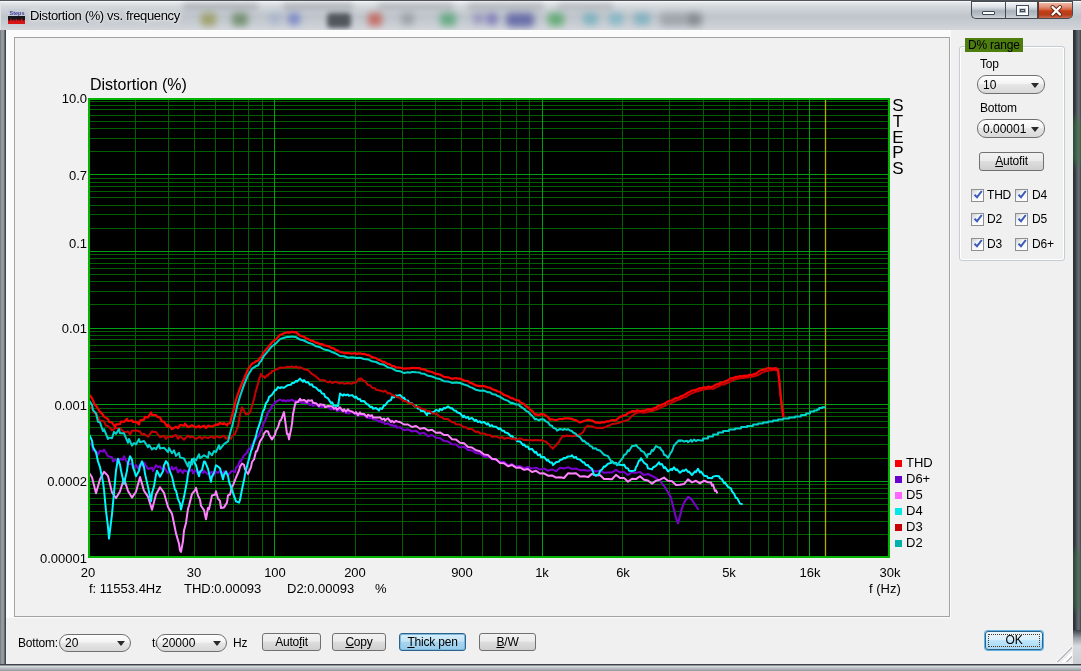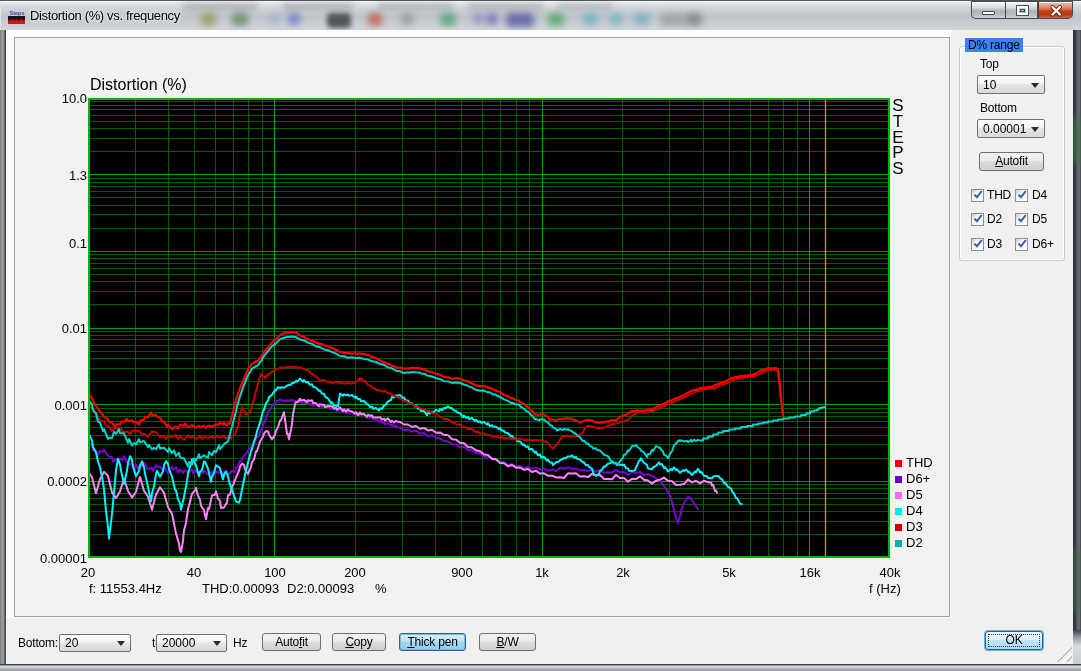--- a/index.html
+++ b/index.html
@@ -35,32 +35,32 @@
 .xl{position:absolute;top:565px;width:60px;text-align:center;font-size:13px}
 .yl{position:absolute;left:22px;width:65px;text-align:right;font-size:13px;line-height:16px}
 .lg{position:absolute;left:895px;height:15px;font-size:13px;white-space:nowrap}
 .lg .sq{display:inline-block;width:7px;height:7px;margin-right:4px;position:relative;top:0px}
 #steps{position:absolute;left:890px;top:98px;width:16px;font-size:17px;line-height:15.8px;text-align:center}
 
 .btn{position:absolute;height:18px;border:1px solid #707070;border-radius:3px;
  background:linear-gradient(#f2f2f2 0%,#ebebeb 45%,#dddddd 50%,#cfcfcf 100%);
  font-size:12px;text-align:center;color:#000;line-height:16px;letter-spacing:-0.2px}
 .btn.blue{background:linear-gradient(#d9eefa 0%,#c3e4f6 45%,#a6d5f0 50%,#96cbea 100%);border-color:#2c628b;box-shadow:inset 0 0 0 1px #7db8dd}
-.combo{position:absolute;border:1px solid #707070;border-radius:2px;
+.combo{position:absolute;border:1px solid #707070;border-radius:9px;
  background:linear-gradient(#fefefe 0%,#f3f3f3 45%,#e6e6e6 50%,#d8d8d8 100%);
  font-size:12px;color:#000}
 .combo .tx{position:absolute;left:5px;top:2px}
 .combo .ar{position:absolute;right:5px;top:50%;margin-top:-2px;width:0;height:0;
  border-left:4px solid transparent;border-right:4px solid transparent;border-top:5px solid #2a2a2a}
 .cb{position:absolute;width:13px;height:13px;border:1px solid #8e8f8f;
  background:linear-gradient(135deg,#cdcfd2 0%,#f5f6f7 40%,#fff 100%)}
 .cb svg{position:absolute;left:0px;top:-2px}
 .cblbl{position:absolute;font-size:12px;white-space:nowrap;letter-spacing:-0.2px}
 .grp{position:absolute;border:1px solid #c5cdd4;border-radius:3px;box-shadow:inset 0 0 0 1px #fff}
-.grplbl{position:absolute;background:#3b82f6;padding:0 3px;font-size:12px;letter-spacing:-0.2px}
+.grplbl{position:absolute;background:#4d7c0f;padding:0 3px;font-size:12px;letter-spacing:-0.2px}
 </style></head>
 <body>
 
 <div id="titlebar">
  <div style="position:absolute;left:183px;top:2px;width:75px;height:7px;background:#8a8f95;filter:blur(3px);opacity:.5"></div>
  <div style="position:absolute;left:283px;top:2px;width:70px;height:7px;background:#8a8f95;filter:blur(3px);opacity:.5"></div>
  <div style="position:absolute;left:378px;top:2px;width:75px;height:7px;background:#8a8f95;filter:blur(3px);opacity:.45"></div>
  <div style="position:absolute;left:468px;top:2px;width:75px;height:7px;background:#8a8f95;filter:blur(3px);opacity:.45"></div>
  <div style="position:absolute;left:558px;top:2px;width:55px;height:7px;background:#8a8f95;filter:blur(3px);opacity:.4"></div>
  <div class="blob" style="left:201px;width:15px;height:13px;background:#8a8a30"></div>
@@ -207,45 +207,45 @@
 <polyline points="0.0,344.3 4.0,347.2 5.0,352.2 8.0,352.9 10.0,356.8 12.0,352.7 15.0,353.6 16.0,351.6 20.0,358.3 24.0,359.2 25.0,363.4 28.0,361.2 30.0,365.6 32.0,360.7 35.0,361.8 36.0,358.3 40.0,366.2 44.0,365.8 45.0,370.3 48.0,367.0 50.0,370.7 52.0,366.4 55.0,368.1 56.0,364.6 60.0,371.0 64.0,369.8 65.0,372.9 68.0,367.2 70.0,369.4 72.0,368.2 75.0,373.0 76.0,369.1 80.0,375.1 84.0,368.9 85.0,371.7 88.0,369.2 90.0,374.4 92.0,371.5 95.0,375.1 96.0,372.2 100.0,374.0 104.0,371.6 105.0,375.4 108.0,372.1 110.0,376.5 112.0,372.9 115.0,375.0 116.0,372.6 120.0,376.4 124.0,373.7 125.0,378.1 128.0,373.6 130.0,375.0 132.0,372.9 135.0,376.3 136.0,373.2 140.0,377.0 144.0,372.8 147.0,374.2 148.0,369.6 150.0,367.9 152.0,362.7 153.0,362.9 156.0,357.6 159.0,354.7 160.0,352.1 162.0,350.6 164.0,346.5 165.0,346.9 168.0,341.2 171.0,337.4 172.0,333.9 174.0,330.3 176.0,324.3 177.0,322.9 180.0,314.4 183.0,310.4 184.0,307.9 186.0,306.4 188.0,303.3 189.0,303.4 192.0,301.5 195.0,303.2 196.0,302.1 198.0,303.4 200.0,302.0 201.0,303.1 204.0,301.7 207.0,303.9 208.0,302.7 210.0,304.1 212.0,303.3 213.0,304.7 216.0,304.6 219.0,305.4 220.0,304.7 222.0,307.2 224.0,305.8 225.0,307.9 228.0,305.8 231.0,309.1 232.0,307.7 234.0,309.4 236.0,307.8 237.0,309.1 240.0,308.9 243.0,311.5 244.0,309.7 246.0,311.4 248.0,311.1 249.0,312.9 252.0,312.0 255.0,313.7 256.0,311.9 258.0,315.1 260.0,313.9 261.0,315.4 264.0,313.4 267.0,316.3 268.0,315.5 270.0,317.9 272.0,316.2 273.0,316.9 276.0,317.1 279.0,319.8 280.0,318.7 282.0,320.4 284.0,319.7 285.0,321.4 288.0,321.7 291.0,323.6 292.0,322.7 294.0,324.5 296.0,324.3 297.0,326.1 300.0,325.3 303.0,327.6 304.0,326.5 306.0,328.6 308.0,327.5 309.0,329.8 312.0,329.1 316.0,332.3 320.0,331.3 324.0,333.5 328.0,332.7 332.0,335.9 336.0,334.7 340.0,338.3 344.0,337.0 348.0,339.8 352.0,340.1 356.0,343.1 360.0,343.5 364.0,346.2 368.0,346.5 372.0,349.6 376.0,348.8 380.0,351.9 384.0,352.4 388.0,355.1 392.0,355.5 396.0,358.8 400.0,358.4 404.0,361.2 408.0,361.6 412.0,364.1 416.0,363.8 420.0,367.3 424.0,366.0 428.0,368.6 432.0,368.1 436.0,370.2 440.0,369.0 444.0,370.6 448.0,369.6 452.0,371.6 456.0,370.4 460.0,372.8 464.0,371.4 468.0,373.2 472.0,369.8 476.0,370.6 480.0,369.2 484.0,371.0 488.0,370.4 492.0,372.3 496.0,372.1 500.0,372.7 504.0,372.1 508.0,373.5 512.0,372.4 516.0,374.8 520.0,374.6 524.0,374.5 528.0,371.8 532.0,374.3 536.0,374.0 540.0,377.0 544.0,374.0 548.0,374.9 552.0,373.9 556.0,377.1 560.0,376.0 564.0,378.0 568.0,380.0 572.0,383.0 576.0,388.0 580.0,394.0 583.0,400.0 584.0,404.0 586.0,412.0 588.0,420.0 590.0,425.3 592.0,418.0 594.0,410.0 596.0,405.0 598.0,401.8 600.0,399.0 602.0,400.0 604.0,402.0 606.0,405.0 608.0,408.0 610.0,411.0" stroke="#7b00cf" stroke-width="2"></polyline>
 <polyline points="0.0,373.2 4.0,379.3 8.0,395.2 12.0,381.2 16.0,373.8 20.0,377.9 24.0,394.5 28.0,400.1 32.0,393.4 36.0,380.8 40.0,392.9 44.0,399.6 48.0,393.7 52.0,378.9 56.0,392.7 60.0,398.6 64.0,411.7 68.0,396.6 72.0,389.2 76.0,394.9 80.0,409.1 84.0,415.7 88.0,435.4 91.0,445.7 92.0,452.5 93.0,453.9 95.0,443.1 96.0,432.4 98.0,424.9 100.0,410.8 101.0,407.8 104.0,395.8 107.0,392.3 108.0,389.8 110.0,397.8 112.0,401.6 113.0,407.8 116.0,412.1 118.0,421.2 120.0,410.0 121.0,411.3 124.0,397.4 127.0,396.7 128.0,393.2 130.0,400.8 132.0,402.9 133.0,410.0 136.0,409.4 139.0,404.6 140.0,397.4 142.0,396.5 144.0,388.4 145.0,387.4 148.0,379.5 151.0,372.5 152.0,368.7 154.0,365.5 156.0,366.9 157.0,371.3 160.0,376.0 163.0,369.1 164.0,364.0 166.0,361.4 168.0,353.3 169.0,353.3 172.0,343.5 175.0,338.8 176.0,335.6 178.0,333.0 180.0,333.4 181.0,336.4 184.0,341.4 187.0,336.8 188.0,332.7 190.0,329.3 192.0,322.6 193.0,322.1 196.0,314.1 199.0,336.0 200.0,336.1 201.0,341.4 203.0,331.5 204.0,325.8 205.0,316.2 207.0,306.5 208.0,304.2 210.0,303.9 212.0,300.7 213.0,302.4 216.0,301.9 219.0,304.1 220.0,302.3 222.0,302.7 224.0,302.3 225.0,304.8 228.0,305.3 231.0,308.0 232.0,306.3 234.0,306.8 236.0,306.7 237.0,309.2 240.0,308.0 243.0,308.3 244.0,308.2 246.0,310.7 248.0,309.7 249.0,311.6 252.0,309.4 255.0,313.1 256.0,311.2 258.0,313.7 260.0,311.2 261.0,312.6 264.0,313.6 267.0,315.3 268.0,314.1 270.0,317.1 272.0,314.2 273.0,316.0 276.0,316.0 279.0,318.9 280.0,316.7 282.0,318.0 284.0,317.2 285.0,319.6 288.0,319.6 291.0,319.5 292.0,319.2 294.0,321.6 296.0,320.6 297.0,322.4 300.0,320.3 303.0,324.0 304.0,322.8 306.0,324.4 308.0,322.8 309.0,323.4 312.0,324.0 316.0,326.5 320.0,326.5 324.0,329.0 328.0,328.0 332.0,330.8 336.0,329.9 340.0,332.4 344.0,331.8 348.0,334.8 352.0,334.4 356.0,337.0 360.0,337.1 364.0,341.2 368.0,341.6 372.0,344.8 376.0,345.3 380.0,348.9 384.0,349.5 388.0,352.3 392.0,353.2 396.0,356.6 400.0,356.9 404.0,360.7 408.0,361.3 412.0,364.9 416.0,365.2 420.0,368.2 424.0,367.0 428.0,369.7 432.0,369.5 436.0,371.8 440.0,371.0 444.0,374.0 448.0,372.8 452.0,375.5 456.0,375.3 460.0,377.7 464.0,377.4 468.0,379.6 472.0,379.3 476.0,380.0 480.0,375.3 484.0,375.5 488.0,375.3 492.0,378.5 496.0,378.3 500.0,379.1 504.0,375.9 508.0,377.5 512.0,377.0 516.0,381.0 520.0,380.9 524.0,381.2 528.0,376.9 532.0,380.0 536.0,379.9 540.0,383.8 544.0,380.8 548.0,381.1 552.0,378.3 556.0,381.7 560.0,382.5 564.0,385.8 568.0,382.6 572.0,381.6 576.0,379.6 580.0,382.7 584.0,383.2 588.0,387.0 592.0,386.8 596.0,386.1 600.0,381.4 604.0,384.4 608.0,382.8 612.0,385.4 616.0,382.7 620.0,384.2 623.0,384.4 624.0,387.6 625.0,386.5 627.0,393.0 628.0,392.4 629.0,394.7" stroke="#ff82ff" stroke-width="2"></polyline>
 <polyline points="0.0,334.0 4.0,342.7 5.0,349.0 8.0,354.4 10.0,363.5 12.0,369.2 15.0,384.0 16.0,391.5 18.0,412.9 20.0,428.8 21.0,440.7 24.0,416.2 27.0,383.8 28.0,372.7 30.0,360.7 32.0,366.6 33.0,372.5 36.0,385.9 39.0,372.6 40.0,365.1 42.0,358.2 44.0,361.7 45.0,368.7 48.0,378.2 51.0,372.8 52.0,368.1 54.0,363.4 56.0,369.2 57.0,375.6 60.0,388.9 63.0,403.3 64.0,395.1 66.0,388.3 68.0,376.3 69.0,372.7 72.0,378.7 75.0,373.3 76.0,367.2 78.0,363.1 80.0,365.9 81.0,371.1 84.0,378.6 87.0,391.7 88.0,392.6 90.0,401.1 92.0,405.4 93.0,411.5 96.0,399.1 99.0,383.3 100.0,375.6 102.0,368.8 104.0,361.3 105.0,361.5 108.0,367.2 111.0,378.2 112.0,373.9 114.0,371.9 116.0,363.5 117.0,363.7 120.0,370.9 123.0,383.9 124.0,378.2 126.0,375.0 128.0,367.3 129.0,367.8 132.0,370.2 135.0,381.4 136.0,376.7 138.0,373.4 140.0,377.8 141.0,383.6 144.0,392.2 148.0,403.3 151.0,404.6 152.0,401.9 154.0,391.3 156.0,382.3 157.0,376.3 160.0,364.5 163.0,353.2 164.0,351.0 166.0,343.7 168.0,338.1 169.0,333.4 172.0,324.7 175.0,313.1 176.0,311.9 178.0,305.1 180.0,302.6 181.0,299.1 184.0,296.8 187.0,292.1 188.0,292.2 190.0,289.1 192.0,290.2 193.0,289.2 196.0,289.8 200.0,287.0 203.0,286.7 204.0,284.9 206.0,284.9 208.0,282.9 209.0,283.6 212.0,280.6 215.0,283.7 216.0,282.1 218.0,284.4 220.0,284.0 222.0,286.9 224.0,286.3 225.0,288.6 228.0,289.6 231.0,292.9 232.0,292.4 234.0,295.5 236.0,295.8 237.0,298.7 240.0,300.4 243.0,305.0 244.0,304.2 246.0,307.7 248.0,307.5 250.0,308.0 252.0,295.6 255.0,297.7 256.0,296.3 258.0,297.3 260.0,296.5 261.0,297.8 264.0,297.1 267.0,299.8 268.0,298.6 270.0,301.2 272.0,301.0 273.0,303.2 276.0,303.0 279.0,306.3 280.0,306.3 282.0,308.9 284.0,308.8 285.0,310.7 288.0,310.0 291.0,312.6 292.0,310.2 294.0,310.9 296.0,307.2 297.0,307.5 300.0,303.3 303.0,302.0 304.0,299.1 306.0,299.4 308.0,297.2 309.0,298.0 312.0,296.9 315.0,300.4 316.0,299.6 318.0,303.0 320.0,302.4 321.0,304.6 324.0,305.3 327.0,308.6 328.0,307.6 330.0,310.6 332.0,310.7 333.0,313.1 336.0,312.9 339.0,317.2 340.0,314.6 342.0,315.4 344.0,314.0 345.0,314.8 348.0,311.9 351.0,313.1 352.0,310.8 354.0,312.2 356.0,309.9 357.0,310.5 360.0,308.4 363.0,310.5 364.0,310.1 366.0,312.4 368.0,312.7 369.0,314.3 372.0,315.2 375.0,319.2 376.0,317.6 378.0,319.9 380.0,318.8 381.0,321.1 384.0,320.0 387.0,323.0 388.0,321.7 390.0,324.1 392.0,323.2 393.0,324.7 396.0,324.0 399.0,326.6 400.0,325.2 402.0,328.1 404.0,327.2 405.0,328.5 408.0,328.7 411.0,331.1 412.0,330.1 414.0,332.7 416.0,332.8 417.0,334.4 420.0,335.3 423.0,338.5 424.0,337.9 426.0,340.5 428.0,340.6 429.0,343.2 432.0,343.4 435.0,347.2 436.0,346.3 438.0,348.8 440.0,348.5 441.0,351.2 444.0,350.9 447.0,354.8 448.0,353.7 450.0,357.2 452.0,356.4 453.0,359.2 456.0,358.9 459.0,362.7 460.0,361.8 462.0,364.5 464.0,364.6 465.0,367.1 468.0,364.2 471.0,363.6 472.0,361.9 474.0,361.5 476.0,359.9 477.0,360.5 480.0,358.4 483.0,358.3 484.0,357.3 486.0,359.7 488.0,358.9 489.0,360.9 492.0,361.6 495.0,364.4 496.0,364.2 498.0,367.2 500.0,366.9 501.0,368.7 504.0,370.9 506.0,376.8 508.0,377.7 511.0,376.1 512.0,373.0 514.0,371.5 516.0,368.4 517.0,368.8 520.0,365.7 523.0,364.9 524.0,363.3 526.0,365.0 528.0,364.8 529.0,366.5 532.0,366.7 535.0,367.3 536.0,366.6 538.0,370.1 540.0,370.5 541.0,372.7 544.0,373.1 547.0,372.4 548.0,368.9 549.0,367.9 551.0,362.5 552.0,362.6 553.0,360.2 556.0,364.7 559.0,366.9 560.0,370.4 562.0,370.9 564.0,371.4 565.0,369.5 568.0,367.9 571.0,364.3 572.0,366.4 574.0,366.1 576.0,370.1 577.0,369.0 580.0,373.4 583.0,370.9 584.0,372.2 586.0,369.4 588.0,372.3 589.0,371.3 592.0,374.8 595.0,372.2 596.0,373.1 598.0,371.4 600.0,374.0 601.0,373.6 604.0,377.0 607.0,373.4 608.0,374.1 610.0,370.8 612.0,374.4 613.0,373.5 616.0,377.7 619.0,378.2 620.0,380.1 622.0,380.0 624.0,380.3 625.0,378.6 628.0,377.9 631.0,378.2 632.0,380.3 634.0,381.2 636.0,385.0 637.0,384.7 640.0,388.9 643.0,390.5 644.0,393.4 646.0,395.6 648.0,400.1 649.0,399.9 652.0,405.6 654.0,406.1" stroke="#00f5ff" stroke-width="2"></polyline>
 <polyline points="0.0,308.2 4.0,310.3 6.0,314.8 8.0,315.2 12.0,322.7 16.0,323.3 18.0,327.6 20.0,327.9 24.0,332.5 28.0,329.6 30.0,330.5 32.0,329.9 36.0,334.3 40.0,333.5 42.0,336.4 44.0,332.8 48.0,332.5 52.0,333.5 54.0,336.8 56.0,335.7 60.0,338.8 64.0,333.3 66.0,334.0 68.0,334.0 72.0,339.2 76.0,337.8 78.0,340.9 80.0,338.6 84.0,339.0 88.0,337.0 90.0,340.8 92.0,338.0 96.0,341.7 100.0,337.4 102.0,339.5 104.0,338.3 108.0,340.8 112.0,338.6 114.0,340.9 116.0,338.9 120.0,340.0 124.0,338.3 126.0,340.3 128.0,338.3 132.0,339.6 136.0,337.6 138.0,340.7 140.0,338.9 143.0,340.8 144.0,337.9 147.0,336.2 148.0,333.1 150.0,328.3 152.0,316.8 154.0,309.3 156.0,312.7 158.0,316.4 160.0,316.1 162.0,314.4 164.0,307.6 166.0,301.3 168.0,292.6 170.0,285.8 171.5,279.7 172.0,279.1 173.0,275.9 175.0,278.8 176.0,278.3 177.0,280.0 179.0,277.1 180.0,277.8 181.0,275.8 183.5,274.8 184.0,273.0 186.0,272.9 188.0,271.1 189.0,271.3 192.0,269.6 196.0,269.8 200.0,268.8 201.0,269.3 204.0,268.5 206.0,269.6 208.0,268.4 211.0,270.4 212.0,269.1 216.0,271.2 220.0,272.1 224.0,275.9 228.0,278.6 232.0,282.3 236.0,282.2 240.0,284.5 242.0,283.2 244.0,285.0 248.0,283.8 252.0,285.5 254.0,284.3 256.0,285.7 260.0,285.0 264.0,285.7 265.0,284.5 268.0,284.8 271.0,280.5 272.0,282.1 273.0,280.3 276.0,283.2 277.0,282.9 280.0,287.1 282.0,287.2 284.0,289.7 287.0,290.2 288.0,291.7 292.0,292.6 296.0,293.7 297.0,292.6 300.0,295.4 302.0,295.1 304.0,297.1 307.0,297.7 308.0,298.9 312.0,299.7 316.0,303.2 318.0,302.9 320.0,305.0 324.0,305.8 328.0,309.1 330.0,308.4 332.0,310.1 336.0,311.2 340.0,313.5 342.0,313.0 344.0,315.5 348.0,315.6 352.0,318.9 354.0,319.1 356.0,321.1 360.0,321.1 364.0,324.2 366.0,324.2 368.0,326.2 372.0,326.5 376.0,329.5 378.0,329.1 380.0,331.1 384.0,331.1 388.0,334.1 390.0,333.5 392.0,335.4 396.0,335.4 400.0,337.4 402.0,336.9 404.0,338.8 408.0,338.4 412.0,340.2 414.0,338.7 416.0,340.7 420.0,339.7 424.0,341.0 426.0,340.4 428.0,341.9 432.0,340.4 436.0,342.1 438.0,341.8 440.0,342.3 442.0,341.9 444.0,342.6 448.0,341.9 452.0,342.4 454.0,342.0 456.0,343.4 458.0,343.5 460.0,345.7 461.0,346.2 463.0,349.3 464.0,349.5 465.0,350.7 467.0,348.2 468.0,347.6 469.0,345.8 471.0,344.1 472.0,341.7 473.0,340.5 475.0,337.7 476.0,338.4 479.0,337.5 480.0,338.0 482.0,337.8 484.0,338.2 486.0,337.7 488.0,338.0 489.0,337.5 492.0,336.5 495.0,334.3 496.0,332.6 497.0,329.9 499.0,328.3 500.0,327.7 501.0,328.0 504.0,328.5 508.0,329.9 512.0,329.8 515.0,330.1 516.0,329.3 518.0,328.9 520.0,327.7 521.0,327.8 524.0,326.1 528.0,325.6 531.0,324.6 532.0,324.7 534.0,323.6 536.0,323.3 538.0,322.3 540.0,321.9 541.0,321.2 544.0,317.8 548.0,315.1 551.0,314.3 552.0,314.1 556.0,314.7 557.0,314.4 560.0,314.0 562.0,312.9 564.0,313.1 568.0,311.9 572.0,310.0 576.0,308.1 577.0,308.0 580.0,306.0 582.0,305.5 584.0,304.4 586.0,304.0 588.0,302.6 592.0,301.4 596.0,299.2 598.0,299.0 600.0,297.3 604.0,295.3 608.0,293.6 610.0,293.5 612.0,292.4 615.0,291.9 616.0,291.4 620.0,291.1 624.0,290.4 626.0,290.7 628.0,289.3 632.0,287.7 633.0,286.6 636.0,286.5 639.0,285.0 640.0,285.0 644.0,282.4 645.0,282.4 648.0,281.0 651.0,280.8 652.0,280.1 656.0,279.9 657.0,279.2 660.0,279.5 663.0,278.6 664.0,278.9 668.0,277.8 672.0,276.1 674.0,274.5 676.0,274.2 678.0,272.8 680.0,273.1 682.0,272.0 684.0,272.3 686.0,271.6 688.0,272.3 690.0,272.1 691.5,285.3 692.0,290.8 692.5,297.3 693.5,305.8 694.5,313.3 695.0,317.8" stroke="#c80000" stroke-width="2"></polyline>
 <polyline points="0.0,294.9 4.0,300.2 7.0,307.4 8.0,307.5 12.0,314.0 14.0,315.5 16.0,318.6 20.0,321.2 21.0,323.9 24.0,324.5 27.0,328.9 28.0,326.3 32.0,326.1 33.0,323.5 36.0,323.9 39.0,320.8 40.0,323.2 44.0,322.2 45.0,324.1 48.0,323.6 51.0,326.4 52.0,322.6 56.0,321.6 57.0,318.8 60.0,319.5 63.0,314.5 64.0,316.8 68.0,317.2 69.0,318.6 72.0,319.5 74.0,323.5 76.0,323.7 79.0,328.5 80.0,326.6 84.0,331.2 88.0,328.6 90.0,330.2 92.0,327.0 96.0,327.7 97.0,325.7 100.0,329.2 104.0,327.2 108.0,329.5 111.0,327.7 112.0,329.5 116.0,327.7 118.0,330.0 120.0,327.6 124.0,328.7 128.0,326.4 130.0,326.9 132.0,324.9 135.0,326.2 136.0,325.0 139.0,327.5 140.0,325.5 142.0,325.3 144.0,317.5 145.0,314.3 148.0,301.6 152.0,290.2 156.0,280.7 160.0,271.4 164.0,265.7 167.0,264.1 168.0,263.2 170.0,262.9 172.0,259.8 173.0,259.5 176.0,253.7 180.0,249.5 184.0,244.3 188.0,241.2 192.0,237.1 196.0,235.3 200.0,234.2 201.0,234.7 204.0,233.8 207.0,234.4 208.0,234.2 212.0,237.7 216.0,238.7 218.0,240.4 220.0,240.8 223.0,242.8 224.0,242.5 228.0,244.9 229.0,244.5 232.0,246.3 234.0,246.0 236.0,247.3 240.0,248.0 244.0,250.3 245.0,249.9 248.0,252.1 250.0,252.6 252.0,254.1 255.0,254.4 256.0,255.1 260.0,255.1 264.0,255.7 267.0,255.0 268.0,255.9 272.0,255.3 274.0,256.1 276.0,255.8 279.0,257.1 280.0,256.8 284.0,259.1 288.0,260.0 290.0,261.6 292.0,262.1 295.0,264.2 296.0,263.7 300.0,266.1 301.0,266.0 304.0,268.2 306.0,268.2 308.0,269.5 312.0,269.6 316.0,270.7 320.0,270.3 322.0,270.4 324.0,269.8 328.0,270.1 332.0,270.2 333.0,271.2 336.0,271.3 340.0,273.2 344.0,274.0 348.0,275.9 352.0,276.5 356.0,278.9 360.0,279.3 364.0,280.8 368.0,280.0 370.0,280.7 372.0,280.5 376.0,282.5 380.0,283.2 382.0,284.9 384.0,285.2 388.0,287.5 389.0,287.6 392.0,288.1 396.0,288.0 400.0,289.6 402.0,289.6 404.0,291.2 408.0,292.4 409.0,293.2 412.0,294.0 416.0,296.9 420.0,298.3 423.0,300.2 424.0,299.9 428.0,302.1 431.0,302.6 432.0,304.3 436.0,306.1 438.0,308.2 440.0,309.3 443.0,312.4 444.0,312.6 447.0,316.6 448.0,316.4 451.0,317.2 452.0,316.3 454.0,316.2 456.0,316.3 458.0,317.9 460.0,319.0 462.0,321.8 464.0,321.2 468.0,322.2 472.0,320.8 474.0,321.3 476.0,320.4 480.0,320.4 484.0,320.8 486.0,322.0 488.0,322.2 492.0,324.6 496.0,323.0 500.0,321.8 504.0,322.5 508.0,324.7 509.0,324.4 512.0,325.0 514.0,324.1 516.0,324.4 519.0,323.2 520.0,323.7 524.0,322.1 528.0,322.3 532.0,318.7 533.0,318.7 536.0,317.2 538.0,317.0 540.0,314.9 543.0,314.1 544.0,313.1 548.0,313.3 549.0,312.2 552.0,313.0 555.0,312.5 556.0,312.9 560.0,311.2 564.0,311.5 566.0,310.1 568.0,309.7 570.0,307.7 572.0,307.6 575.0,306.0 576.0,305.9 580.0,303.3 584.0,302.3 588.0,299.9 590.0,300.1 592.0,298.6 596.0,297.2 600.0,294.5 602.0,293.8 604.0,292.5 608.0,291.9 612.0,290.0 613.0,290.6 616.0,289.2 618.0,289.9 620.0,288.7 624.0,289.1 628.0,286.5 631.0,285.9 632.0,284.8 636.0,284.2 637.0,283.2 640.0,282.2 643.0,280.2 644.0,280.6 648.0,278.8 649.0,279.3 652.0,278.0 655.0,278.4 656.0,277.7 660.0,277.8 661.0,276.8 664.0,276.9 666.0,276.1 668.0,275.7 672.0,272.5 676.0,271.7 680.0,270.1 684.0,270.7 688.0,270.1 690.0,271.6 691.5,284.0 692.0,290.0 692.5,296.0 693.5,305.0 694.5,312.0 695.5,318.5" stroke="#fa0000" stroke-width="2.2"></polyline>
 <polyline points="0.0,300.8 4.0,306.9 5.0,312.1 8.0,315.4 10.0,323.8 12.0,324.4 15.0,333.3 16.0,331.2 20.0,341.0 21.0,339.6 24.0,340.3 26.0,333.9 28.0,335.9 31.0,331.0 32.0,335.2 36.0,335.3 40.0,344.8 41.0,341.0 44.0,347.6 46.0,345.0 48.0,346.4 51.0,341.0 52.0,344.2 56.0,343.0 60.0,349.1 61.0,346.8 64.0,351.5 66.0,349.9 68.0,351.1 71.0,346.4 72.0,350.5 76.0,349.7 80.0,354.1 81.0,350.0 84.0,355.2 86.0,352.3 88.0,357.9 91.0,354.8 92.0,359.4 96.0,360.5 100.0,368.5 101.0,364.0 104.0,366.5 106.0,360.4 108.0,362.6 111.0,356.2 112.0,360.2 116.0,357.3 120.0,359.7 121.0,353.9 124.0,357.3 126.0,353.0 128.0,354.1 131.0,347.2 132.0,351.2 136.0,346.1 140.0,343.4 143.0,331.8 144.0,328.8 146.0,320.5 148.0,313.4 149.0,308.6 152.0,298.4 156.0,286.8 160.0,277.2 164.0,270.7 167.0,268.8 168.0,267.9 170.0,267.5 172.0,264.0 173.0,263.3 176.0,257.8 180.0,253.2 184.0,248.2 188.0,245.4 192.0,241.1 196.0,239.8 200.0,238.7 201.0,239.0 204.0,238.5 207.0,239.1 208.0,239.1 212.0,241.6 216.0,242.5 220.0,244.7 224.0,245.9 228.0,248.3 232.0,249.2 236.0,251.5 240.0,252.2 244.0,254.0 248.0,255.6 252.0,258.0 256.0,258.2 260.0,259.8 264.0,259.3 268.0,260.0 272.0,259.8 276.0,261.0 280.0,261.4 284.0,263.3 288.0,264.0 292.0,266.0 296.0,266.8 300.0,269.4 304.0,270.4 308.0,272.7 312.0,273.2 316.0,275.1 320.0,274.3 322.0,274.7 324.0,273.9 328.0,274.3 332.0,274.6 333.0,275.6 336.0,275.7 340.0,277.8 344.0,278.5 348.0,280.2 352.0,281.1 356.0,283.2 360.0,283.4 364.0,284.9 368.0,284.4 370.0,284.8 372.0,285.0 376.0,286.5 380.0,287.7 382.0,289.1 384.0,289.6 388.0,291.9 389.0,292.0 392.0,292.7 396.0,292.6 400.0,294.3 402.0,294.3 404.0,295.9 408.0,296.7 409.0,297.7 412.0,298.8 416.0,301.4 420.0,302.9 423.0,305.1 424.0,304.7 428.0,306.5 431.0,306.6 432.0,308.2 436.0,310.8 438.0,312.9 440.0,313.6 443.0,316.9 444.0,317.5 447.0,321.4 448.0,320.8 451.0,322.5 452.0,321.6 454.0,321.2 456.0,321.5 458.0,323.4 460.0,324.4 462.0,327.3 464.0,327.7 465.0,329.6 468.0,330.9 469.0,332.6 472.0,331.0 475.0,331.9 476.0,331.0 479.0,331.7 480.0,331.0 482.0,332.5 484.0,333.0 485.0,334.4 488.0,336.0 489.0,337.5 492.0,339.2 495.0,343.3 496.0,342.6 499.0,345.8 500.0,345.3 502.0,348.0 504.0,348.6 505.0,350.4 508.0,350.3 509.0,351.8 512.0,352.4 516.0,356.7 520.0,358.1 523.0,363.3 524.0,363.2 526.0,365.6 528.0,365.4 529.0,367.3 532.0,363.4 535.0,359.5 536.0,357.0 538.0,356.1 540.0,352.2 541.0,353.1 544.0,348.1 547.0,347.8 548.0,346.9 550.0,349.5 552.0,350.7 553.0,352.7 556.0,354.2 559.0,359.1 560.0,356.1 562.0,356.1 564.0,351.9 565.0,353.1 568.0,348.0 571.0,349.7 572.0,349.5 573.0,351.5 575.0,353.4 576.0,356.7 578.0,357.5 580.0,360.1 582.0,356.0 584.0,353.0 586.0,347.5 588.0,345.3 591.0,342.2 592.0,343.2 593.0,342.2 596.0,343.5 599.0,342.7 600.0,344.2 603.0,341.9 604.0,343.7 606.0,341.6 608.0,343.1 610.0,341.9 612.0,342.4 615.0,342.5 615.1,340.5 616.0,340.5 620.0,340.5 620.1,338.5 624.0,338.5 625.0,338.5 625.1,336.5 628.0,336.5 630.0,336.5 630.1,334.5 632.0,334.5 635.0,334.5 635.1,333.0 636.0,333.0 640.0,333.0 641.0,333.0 641.1,331.5 644.0,331.5 647.0,331.5 647.1,330.5 648.0,330.5 652.0,330.5 653.0,330.5 653.1,329.0 656.0,329.0 659.0,329.0 659.1,328.0 660.0,328.0 664.0,328.0 665.0,328.0 665.1,326.5 668.0,326.5 670.0,326.5 670.1,325.5 672.0,325.5 675.0,325.5 675.1,324.5 676.0,324.5 680.0,324.5 680.1,323.5 684.0,323.5 685.0,323.5 685.1,322.5 688.0,322.5 690.0,322.5 690.1,321.5 692.0,321.5 695.0,321.5 695.1,320.5 696.0,320.5 700.0,320.5 701.0,320.5 701.1,319.5 704.0,319.5 707.0,319.5 707.1,318.5 708.0,318.5 712.0,318.5 713.0,318.5 713.1,317.0 716.0,317.0 718.0,317.0 718.1,315.5 720.0,315.5 722.0,315.5 722.1,313.5 724.0,313.5 726.0,313.5 726.1,312.5 728.0,312.5 729.0,312.5 729.1,311.5 731.0,311.5 731.1,310.0 732.0,310.0 734.0,310.0 734.1,309.3 736.0,309.3 737.0,309.3" stroke="#00d2cc" stroke-width="2"></polyline>
 </g>
 <rect x="1" y="1" width="800" height="458" fill="none" stroke="#00b400" stroke-width="2"></rect>
 </svg>
 <div class="yl" style="top:91px">10.0</div>
-<div class="yl" style="top:168px">1.3</div>
+<div class="yl" style="top:168px">0.7</div>
 <div class="yl" style="top:236px">0.1</div>
 <div class="yl" style="top:321px">0.01</div>
 <div class="yl" style="top:398px">0.001</div>
 <div class="yl" style="top:474px">0.0002</div>
 <div class="yl" style="top:551px">0.00001</div>
 <div class="xl" style="left:58px">20</div>
-<div class="xl" style="left:164px">40</div>
+<div class="xl" style="left:164px">30</div>
 <div class="xl" style="left:245px">100</div>
 <div class="xl" style="left:325px">200</div>
 <div class="xl" style="left:432px">900</div>
 <div class="xl" style="left:512px">1k</div>
-<div class="xl" style="left:593px">2k</div>
+<div class="xl" style="left:593px">6k</div>
 <div class="xl" style="left:699px">5k</div>
 <div class="xl" style="left:780px">16k</div>
-<div class="xl" style="left:860px">40k</div>
+<div class="xl" style="left:860px">30k</div>
 <div id="steps">S<br>T<br>E<br>P<br>S</div>
 <div class="lg" style="top:454.5px"><span class="sq" style="background:#fa0000"></span>THD</div>
 <div class="lg" style="top:470.6px"><span class="sq" style="background:#6a00cc"></span>D6+</div>
 <div class="lg" style="top:486.7px"><span class="sq" style="background:#ff66ff"></span>D5</div>
 <div class="lg" style="top:502.8px"><span class="sq" style="background:#00e8e8"></span>D4</div>
 <div class="lg" style="top:518.9px"><span class="sq" style="background:#c80000"></span>D3</div>
 <div class="lg" style="top:535.0px"><span class="sq" style="background:#00b2aa"></span>D2</div>
 <div class="cl" style="left:89px;top:581px">f: 11553.4Hz</div>
-<div class="cl" style="left:202px;top:581px">THD:0.00093</div>
+<div class="cl" style="left:184px;top:581px">THD:0.00093</div>
 <div class="cl" style="left:287px;top:581px">D2:0.00093</div>
 <div class="cl" style="left:375px;top:581px">%</div>
 <div class="cl" style="left:869px;top:581px">f (Hz)</div>
 
 <div class="grp" style="left:959px;top:46px;width:106px;height:215px"></div>
 <div class="grplbl" style="left:965px;top:38px">D% range</div>
 <div class="ctl" style="left:980px;top:57px">Top</div>
 <div class="combo" style="left:977px;top:75px;width:68px;height:19px">
     <span class="tx" style="top:2px">10</span>
     <span class="ar"></span>

